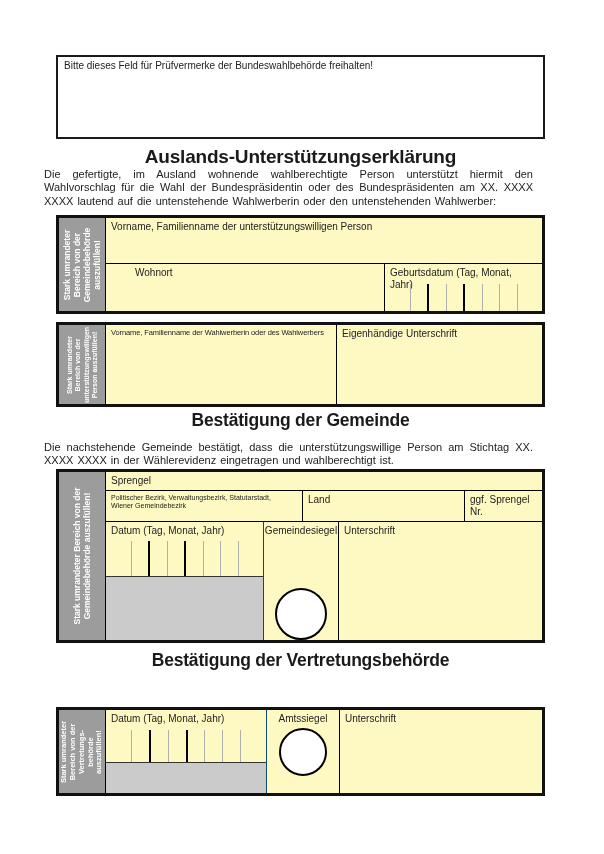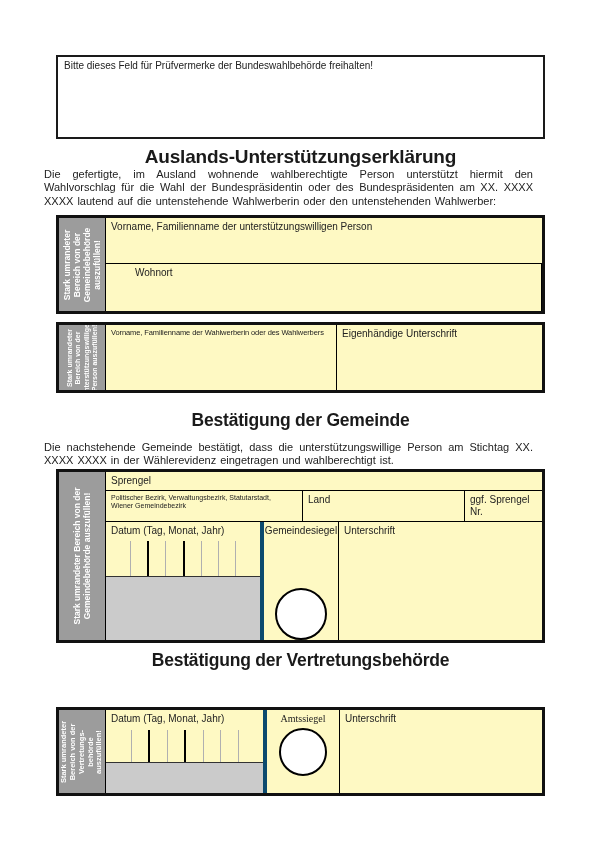--- a/index.html
+++ b/index.html
@@ -21,21 +21,21 @@
         line-height:13.4px;text-align:justify;word-spacing:1px;color:#222;}
   #intro{top:168px;}
   #h2-gemeinde{top:410px;}
   #para-gemeinde{top:441px;}
   #h2-vertretung{top:650px;}
   #para-vertretung{top:676px;}
   
   .box{position:absolute;left:56px;width:489px;border:3px solid var(--border-black);
        display:flex;background:#fef9c3;}
   .b1{top:215px;height:99px;}
-  .b2{top:322px;height:71px;}
+  .b2{top:322px;height:85px;}
   .b3{top:469px;height:174px;}
   .b4{top:707px;height:89px;}
   
   .sb{flex:none;width:47px;background:var(--sidebar-gray);border-right:1px solid #000;
       position:relative;overflow:hidden;}
   .rot{position:absolute;top:50%;left:50%;transform:translate(-50%,-50%) rotate(-90deg);
        color:#fff;font-weight:bold;text-align:center;line-height:1.18;white-space:nowrap;}
   .rot span{display:block;}
   .fs85{font-size:8.5px;} .fs75{font-size:7.5px;} .fs7{font-size:7px;}
   .main{flex:1;display:flex;flex-direction:column;min-width:0;}
@@ -51,32 +51,32 @@
   .b2 .c2{flex:1;}
   .fit{font-size:7.5px;letter-spacing:-0.1px;white-space:nowrap;}
   
   .b3 .r1{height:41px;border-bottom:1px solid #000;}
   .b3 .r2{height:42px;border-bottom:1px solid #000;display:flex;}
   .b3 .r2c1{flex:none;width:197px;border-right:1px solid #000;}
   .b3 .r2c1 .lbl{font-size:7px;}
   .b3 .r2c2{flex:1;border-right:1px solid #000;}
   .b3 .r2c3{flex:none;width:77px;}
   .b3 .r3{flex:1;display:flex;}
-  .datcol{flex:none;border-right:4px solid #0c4a6e;position:relative;}
+  .datcol{flex:none;border-right:1px solid #0c4a6e;position:relative;}
   .b3 .datcol{width:158px;}
   .b4 .datcol{width:161px;}
   .b3 .datcol .ticks{position:absolute;left:8px;right:8px;top:19px;height:35px;}
   .b3 .shade{position:absolute;left:0;right:0;top:54px;bottom:0;
              background:var(--shade-gray);border-top:1px solid #333;}
   .b4 .datcol .ticks{position:absolute;left:8px;right:8px;top:20px;height:32px;}
   .b4 .shade{position:absolute;left:0;right:0;top:52px;bottom:0;
              background:var(--shade-gray);border-top:1px solid #333;}
   .sealcol{flex:none;border-right:1px solid #000;display:flex;flex-direction:column;
            align-items:center;padding-top:3px;}
-  .b3 .sealcol{width:75px;gap:48px;} .b4 .sealcol{width:73px;font-family:Liberation Serif, serif;}
+  .b3 .sealcol{width:75px;gap:48px;} .b4 .sealcol{width:73px;}
   .sealcol .lbl{text-align:center;}
   .circle{border:2px solid #000;border-radius:50%;background:#fff;margin-top:3px;}
   .b3 .circle{width:52px;height:52px;}
   .b4 .circle{width:48px;height:48px;}
   .sigcol{flex:1;}
   
   .ticks{display:flex;}
   .ticks i{flex:1;border-right:1px solid var(--tick-light);}
   .ticks i.hv{border-right:2px solid var(--tick-dark);}
   .ticks i.end{border-right:none;}
@@ -103,20 +103,33 @@
       </div>
     </div>
     <div class="main">
       <div class="rowA cell">
         <span class="lbl">Vorname, Familienname der unterstützungswilligen Person</span>
       </div>
       <div class="rowB">
         <div class="wohnort cell">
           <span class="lbl">Wohnort</span>
         </div>
+        <div class="gdat cell">
+          <span class="lbl">Geburtsdatum (Tag, Monat, Jahr)</span>
+          <div class="ticks">
+            <i></i>
+              <i class="hv"></i>
+              <i></i>
+              <i class="hv"></i>
+              <i></i>
+              <i></i>
+              <i></i>
+              <i class="end"></i>
+          </div>
+        </div>
       </div>
     </div>
   </div>
 
   <div class="box b2">
     <div class="sb">
       <div class="rot fs7">
         <span>Stark umrandeter</span>
         <span>Bereich von der</span>
         <span>unterstützungswilligen</span>

